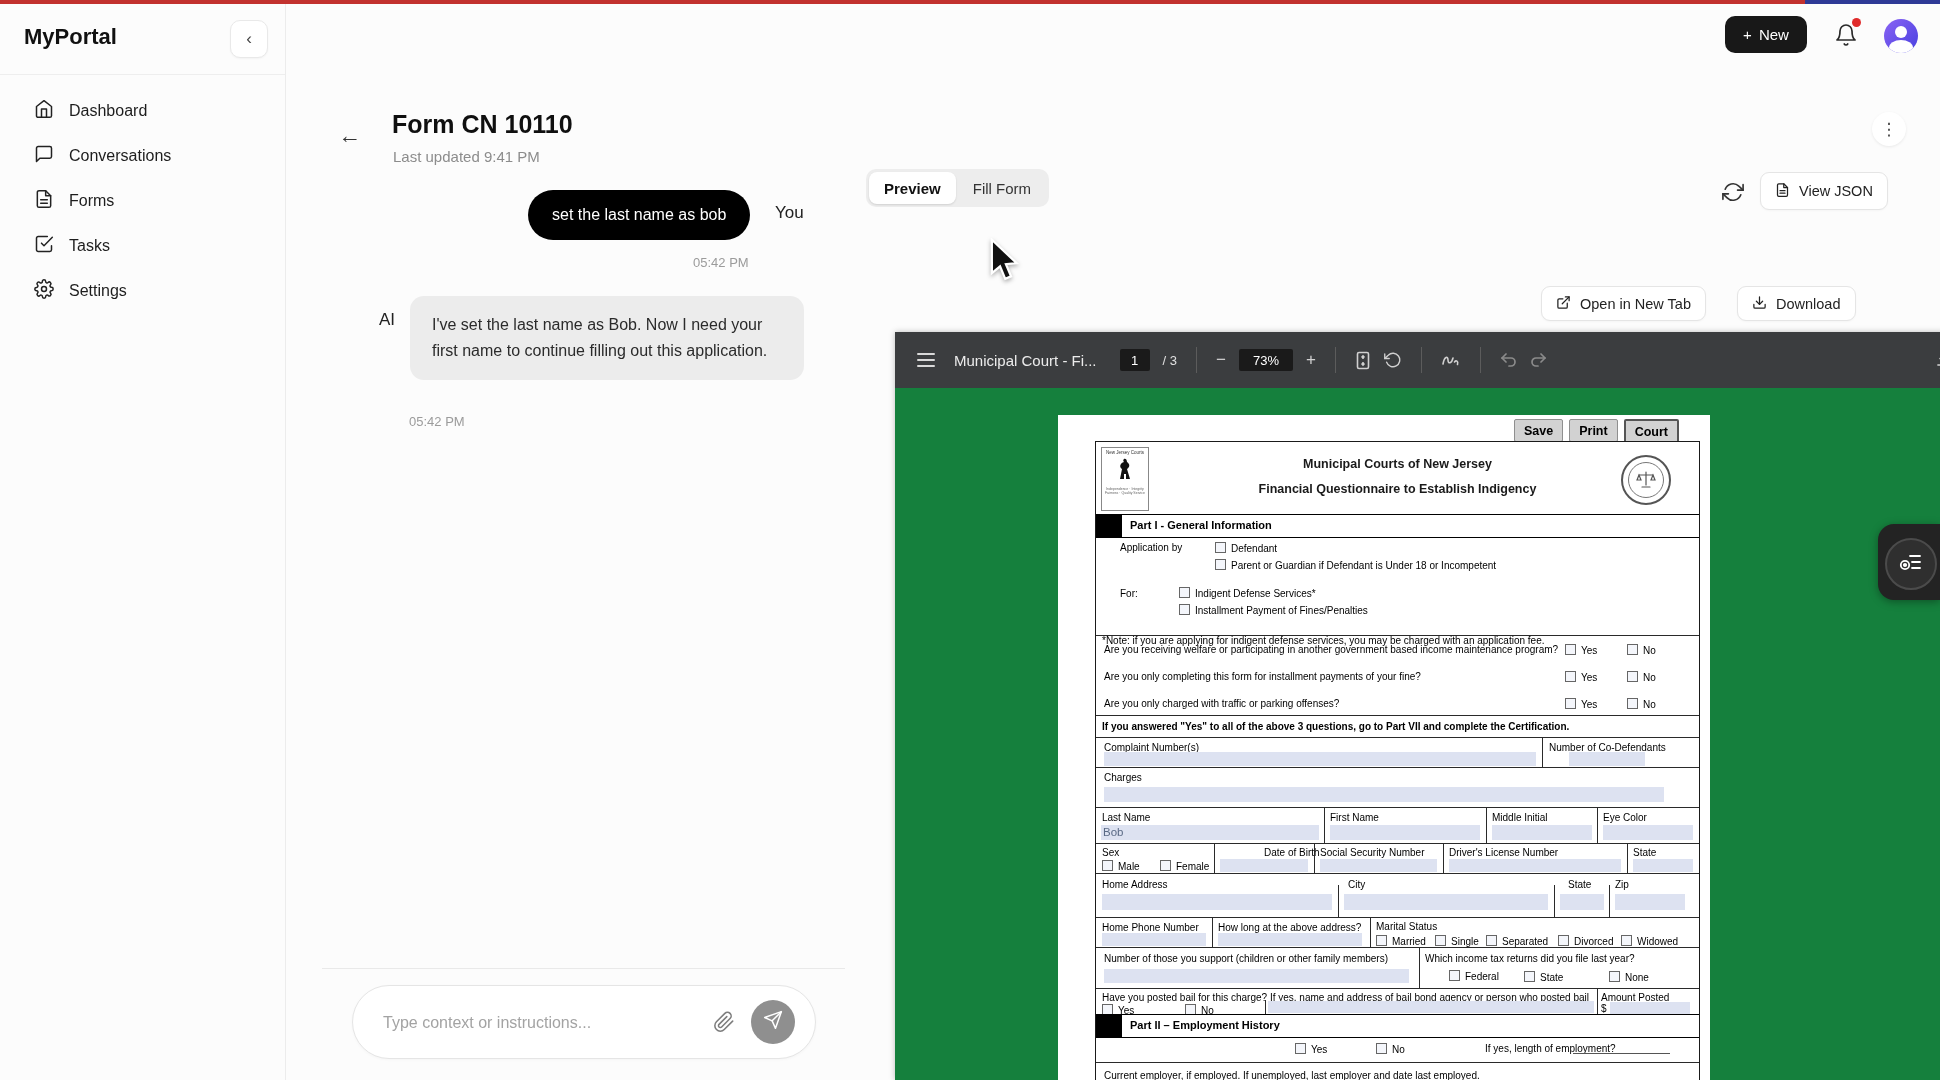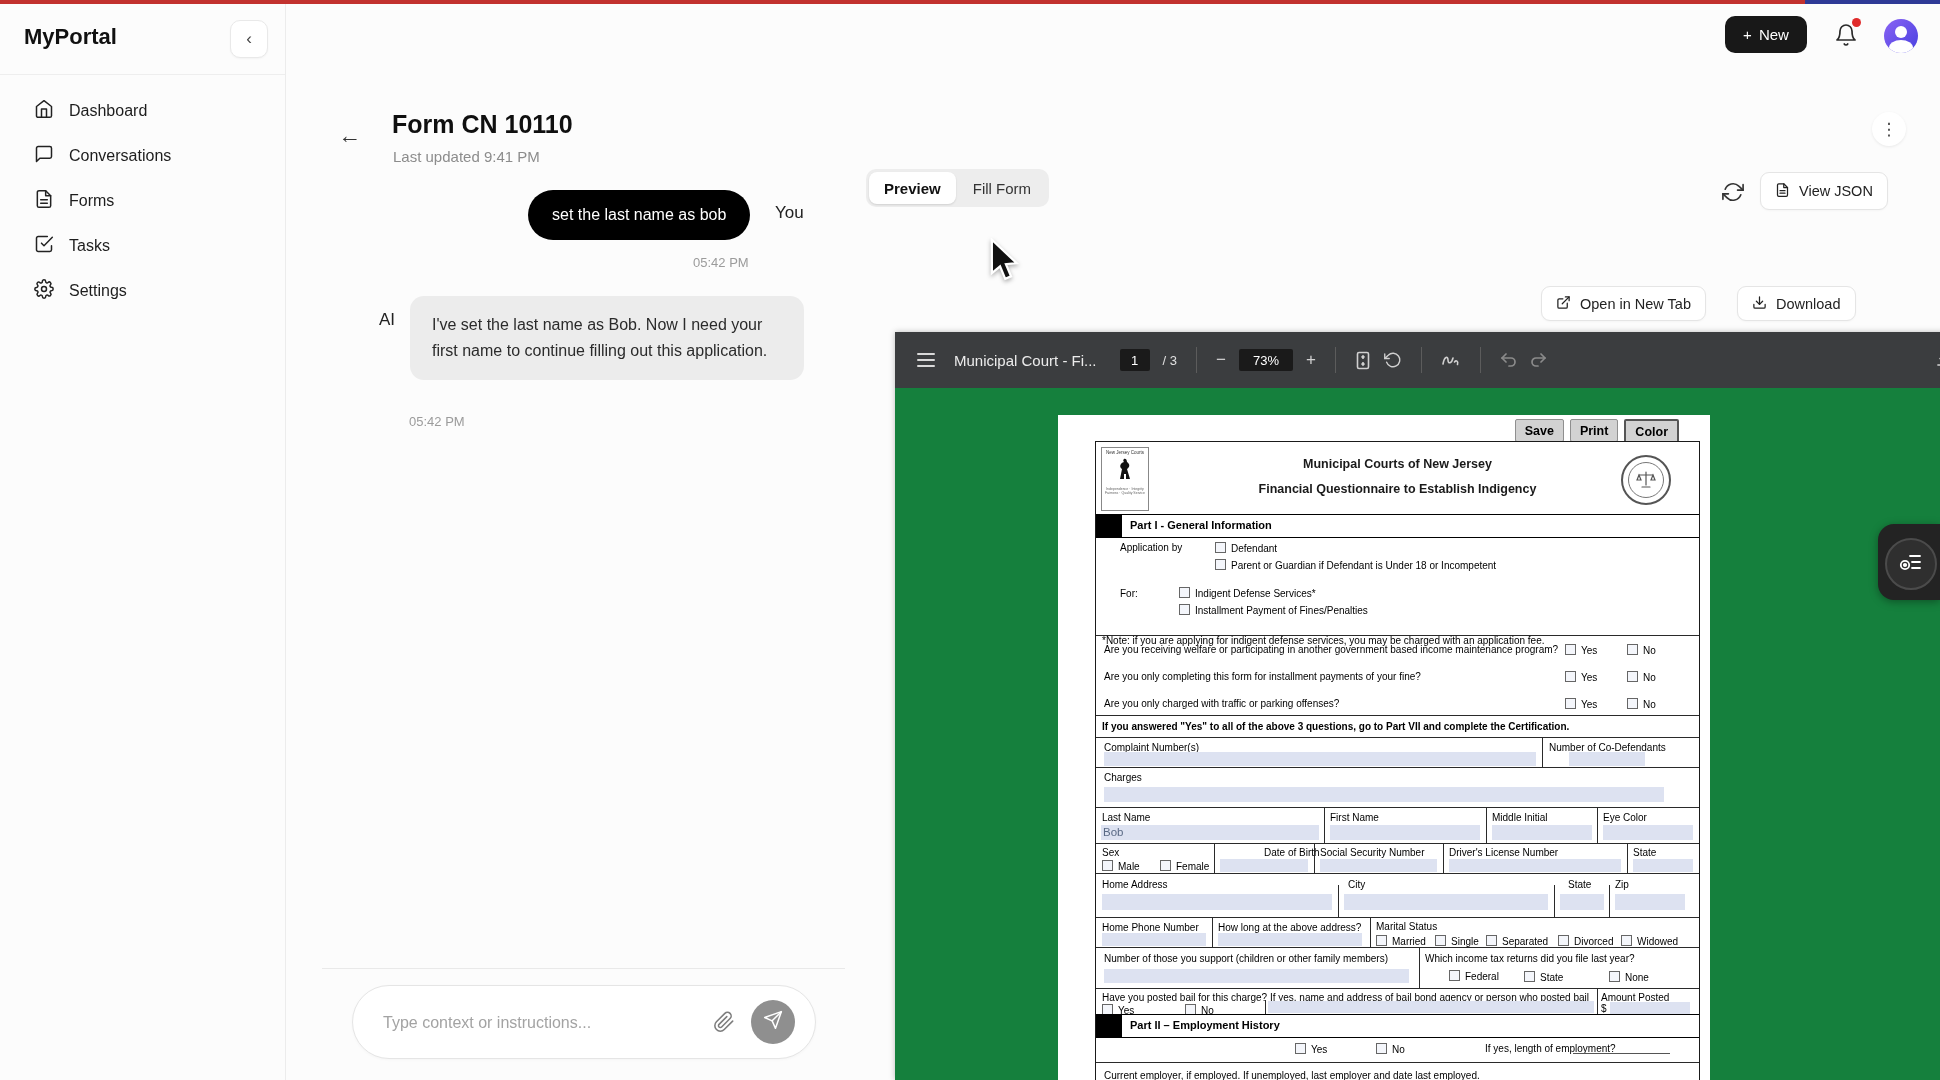--- a/index.html
+++ b/index.html
@@ -305,21 +305,21 @@
             </svg>
           </span>
         <span class="pt-glyph">⋮</span>
       </div>
     </div>
 
     <div class="pdf-page">
       <div class="pdf-btns">
         <div class="pdf-btn">Save</div>
         <div class="pdf-btn">Print</div>
-        <div class="pdf-btn outlined">Color</div>
+        <div class="pdf-btn outlined">Court</div>
       </div>
 
       <div class="ftable">
 
         <div class="njlogo">
           <div class="cap">New Jersey Courts</div>
           <svg width="22" height="30" viewBox="0 0 22 30">
               <path d="M13 7 C13 4 11 3 10 4 C9 5 9 6 10 7 C6 8 5 12 8 14 L6 24 L10 24 L10 19 L12 19 L12 24 L16 24 L13 14 C16 12 16 9 13 7 Z" fill="#111"></path>
             </svg>
           <div class="sub">Independence · Integrity</div>

